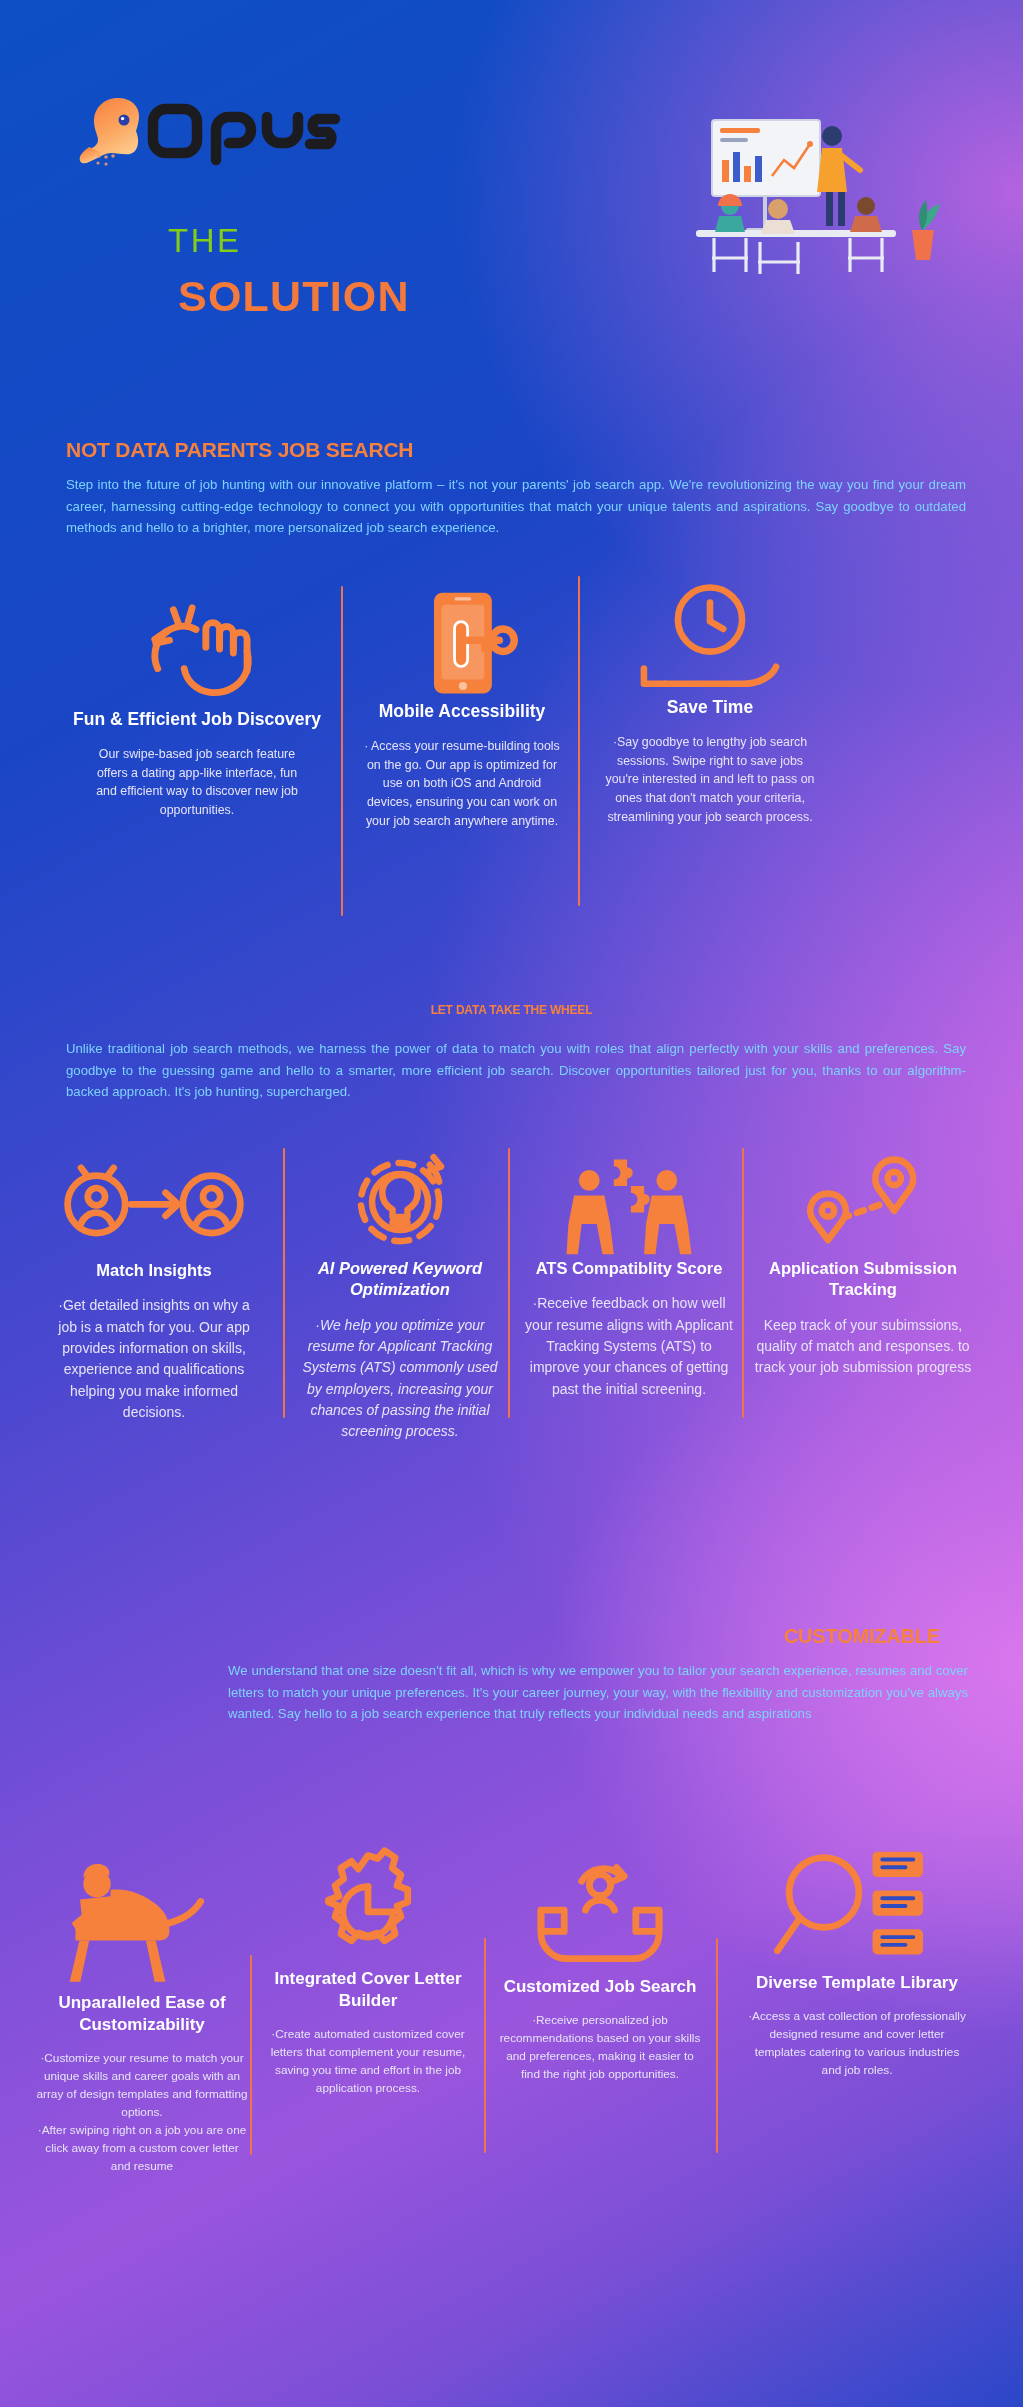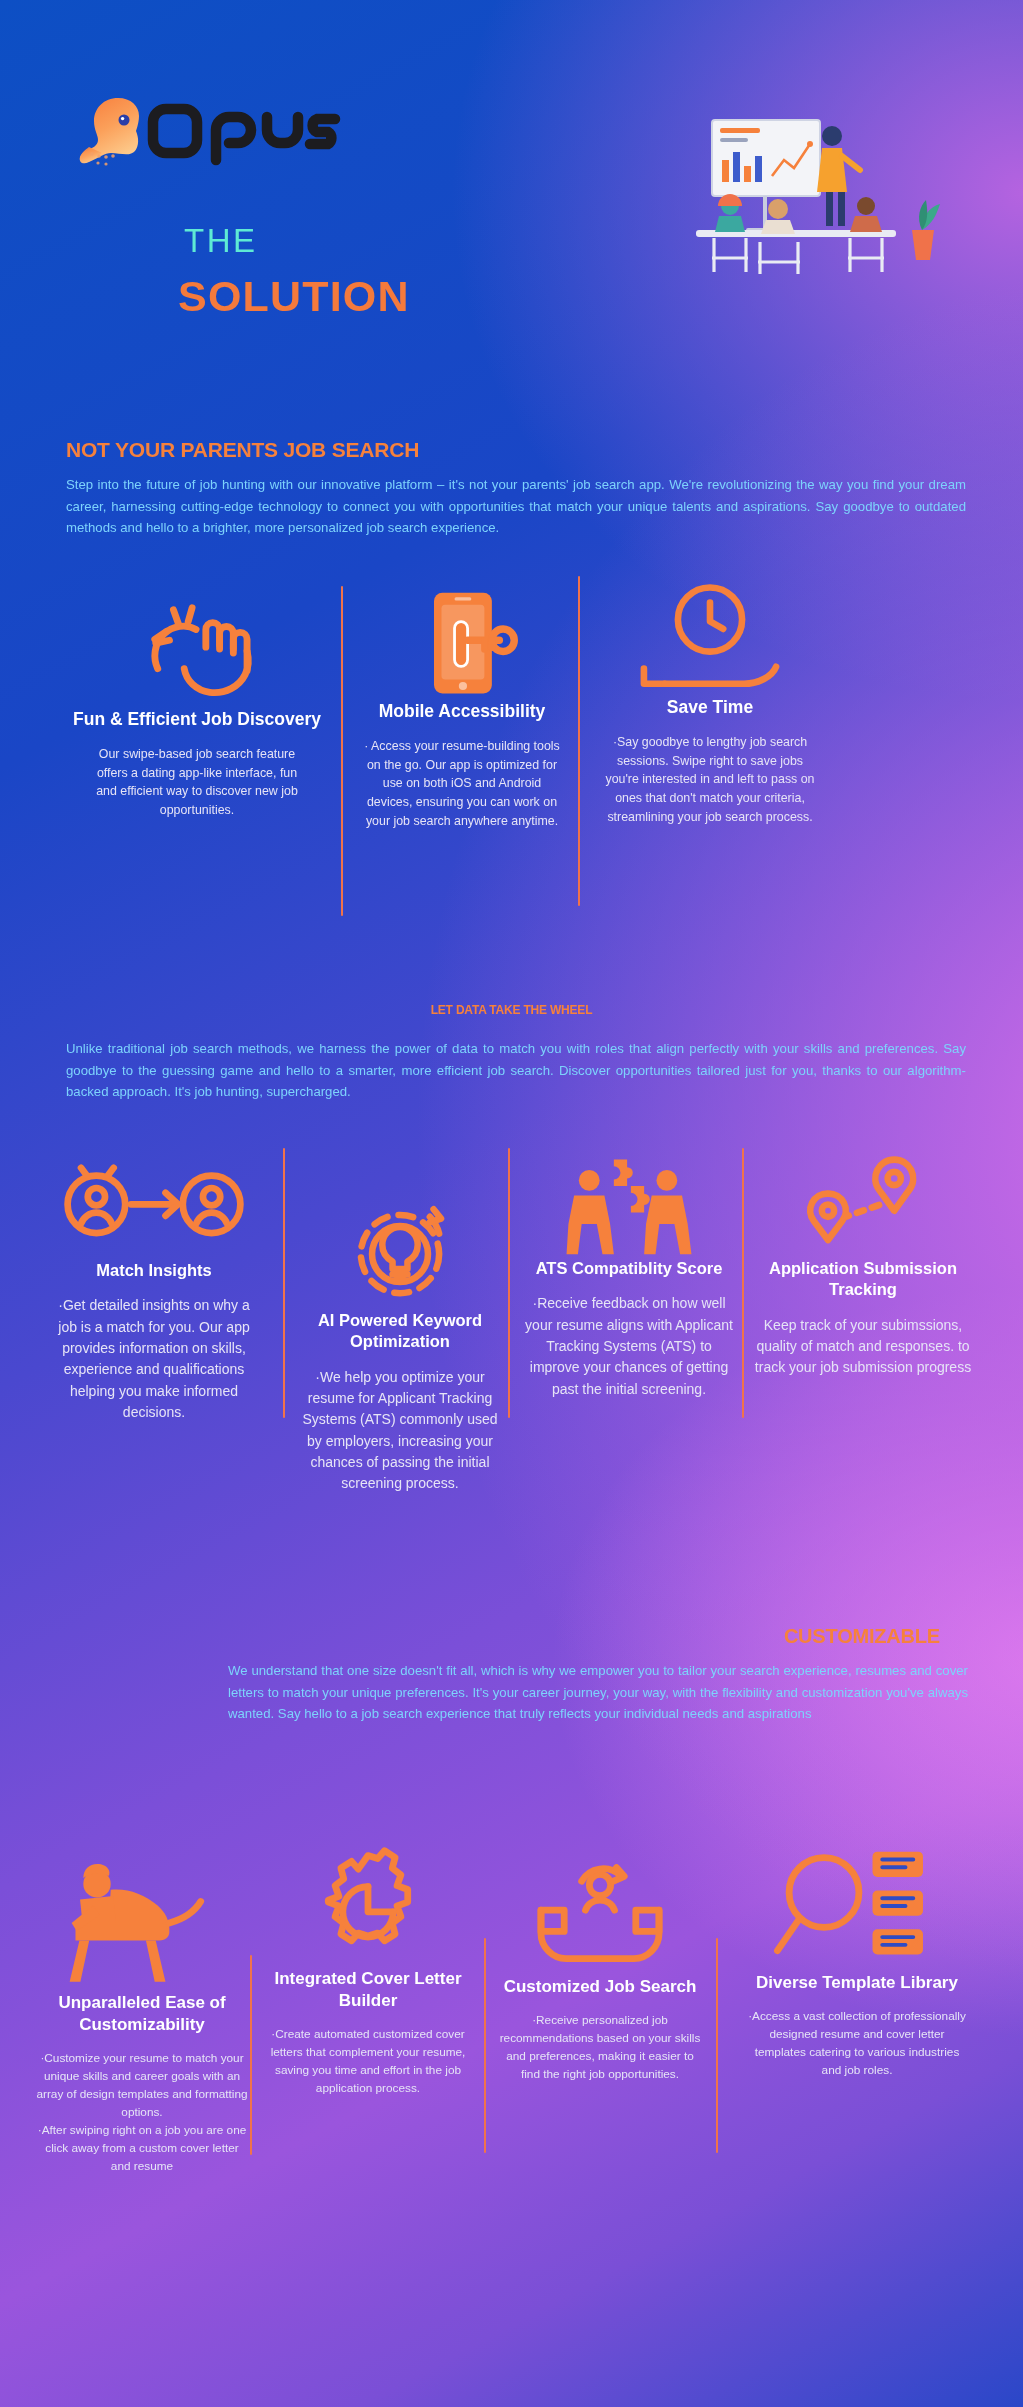--- a/index.html
+++ b/index.html
@@ -22,22 +22,22 @@
     z-index: 0;
   }
   #page { position: absolute; inset: 0; z-index: 2; }
 
   
   .hdr { position: absolute; left: 0; top: 0; width: 1023px; height: 380px; }
   .logo-wrap { position: absolute; left: 78px; top: 92px; display: flex; align-items: center; gap: 6px; }
   .logo-mark { width: 62px; height: 78px; }
   .logo-word { height: 62px; }
   .the-txt {
-    position: absolute; left: 184px; top: 222px;
-    font-size: 33px; letter-spacing: 2.5px; color: #5eead4; font-weight: 400;
+    position: absolute; left: 168px; top: 222px;
+    font-size: 33px; letter-spacing: 2.5px; color: #84cc16; font-weight: 400;
   }
   .sol-txt {
     position: absolute; left: 178px; top: 272px;
     font-size: 43px; letter-spacing: 1.2px; color: #f47a3c; font-weight: 800;
   }
   .hero-art { position: absolute; left: 660px; top: 110px; width: 310px; height: 210px; }
 
   
   .sec-title { position: absolute; font-weight: 800; color: #f6813c; letter-spacing: -0.2px; }
   .sec-body {
@@ -155,21 +155,21 @@
         <path d="M190 128v34M222 128v34M188 148h36"></path>
       </g>
 
       <path d="M262 120c0-16 10-24 18-26-4 12-8 20-18 26z" fill="#3ba88a"></path>
       <path d="M262 120c-6-12-2-24 4-30 2 12 2 22-4 30z" fill="#2f8f74"></path>
       <path d="M252 120h22l-4 30h-14z" fill="#f0724a"></path>
     </svg>
   </div>
 
   <div>
-    <div class="sec-title" style="left:66px; top:438px; font-size:21px;">NOT YOUR PARENTS JOB SEARCH</div>
+    <div class="sec-title" style="left:66px; top:438px; font-size:21px;">NOT DATA PARENTS JOB SEARCH</div>
     <div class="sec-body" style="left:66px; top:474px; width:900px;">Step into the future of job hunting with our innovative platform – it's not your parents' job search app. We're revolutionizing the way you find your dream career, harnessing cutting-edge technology to connect you with opportunities that match your unique talents and aspirations. Say goodbye to outdated methods and hello to a brighter, more personalized job search experience.</div>
 
     <div class="divider" style="left:341px; top:586px; height:330px;"></div>
     <div class="divider" style="left:578px; top:576px; height:330px;"></div>
 
     <div class="card s1" style="left:72px; top:600px; width:250px;">
       <div class="card-icon" style="height:108px;">
         <svg viewBox="0 0 150 110" width="150" height="108">
           <g class="stroke" stroke-width="6.5">
             <path d="M74 30c-10-6-24-4-33 5-10 10-11 24-6 35"></path>
@@ -241,21 +241,21 @@
             <path d="M76 42h48"></path>
             <path d="M112 30l13 12-13 12"></path>
             <path d="M30 12l-6-8M52 12l6-8"></path>
           </g>
         </svg>
       </div>
       <div class="card-title">Match Insights</div>
       <div class="card-desc" style="padding:0 8px;">·Get detailed insights on why a job is a match for you. Our app provides information on skills, experience and qualifications helping you make informed decisions.</div>
     </div>
 
-    <div class="card s2" style="left:296px; top:1200px; width:208px;">
+    <div class="card s2" style="left:296px; top:1148px; width:208px;font-style:italic;">
       <div class="card-icon" style="height:110px;">
         <svg viewBox="0 0 120 118" width="118" height="110">
           <g class="stroke" stroke-width="5.5">
             <circle cx="60" cy="58" r="42" stroke-dasharray="16 12"></circle>
             <circle cx="60" cy="58" r="30"></circle>
             <path d="M52 74v-8c-7-4-11-11-11-18a19 19 0 0 1 38 0c0 7-4 14-11 18v8z"></path>
             <path d="M52 80h16M54 87h12"></path>
             <path d="M92 18a42 42 0 0 1 10 18"></path>
             <path d="M96 10l8 10-12 4"></path>
           </g>

